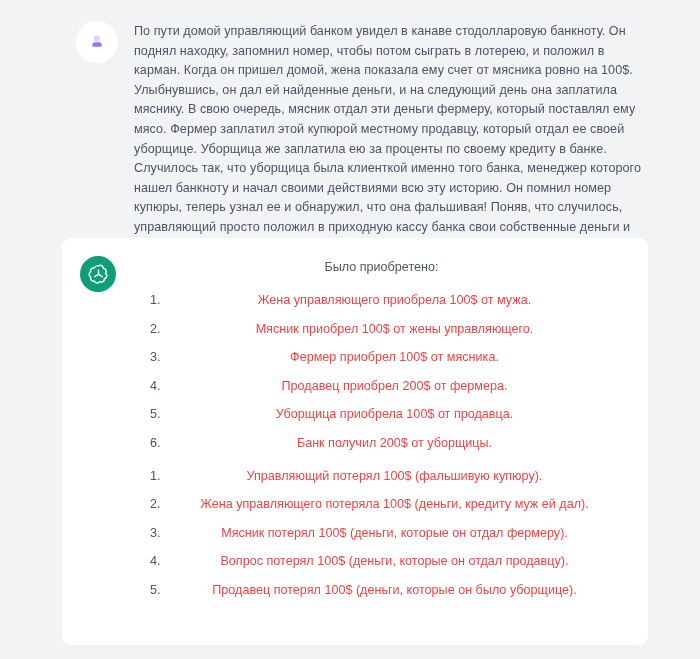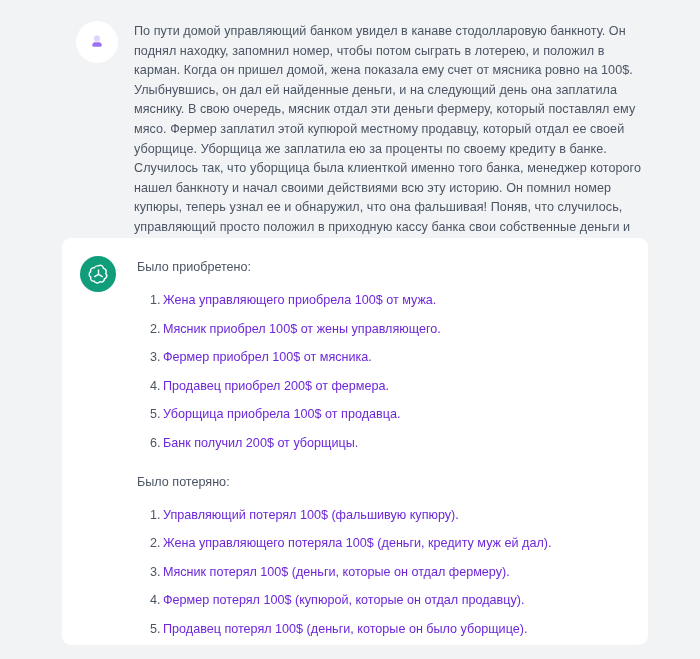--- a/index.html
+++ b/index.html
@@ -94,38 +94,39 @@
     margin-top: 0px;
   }
   .gpt-logo svg { display: block; }
 
   .assistant-body {
     margin-left: 21px;
     flex: 1 1 auto;
     min-width: 0;
     position: relative;
     padding-top: 2px;
+    text-align: center;
   }
 
   .lead {
     color: #4c5564;
     font-size: 12.6px;
     line-height: 19px;
     margin: 0;
   }
 
   ol.answer-list {
     margin: 14px 0 0 0;
     padding: 0 0 0 13px;
     list-style: none;
     counter-reset: itm;
   }
   ol.answer-list li {
     counter-increment: itm;
-    color: #6d28d9;
+    color: #ef4444;
     font-size: 12.6px;
     line-height: 19px;
     margin-bottom: 9.5px;
     position: relative;
     padding-left: 13px;
   }
   ol.answer-list li:last-child { margin-bottom: 0; }
   ol.answer-list li::before {
     content: counter(itm) ".";
     position: absolute;
@@ -177,27 +178,26 @@
 
       <ol class="answer-list">
         <li>Жена управляющего приобрела 100$ от мужа.</li>
         <li>Мясник приобрел 100$ от жены управляющего.</li>
         <li>Фермер приобрел 100$ от мясника.</li>
         <li>Продавец приобрел 200$ от фермера.</li>
         <li>Уборщица приобрела 100$ от продавца.</li>
         <li>Банк получил 200$ от уборщицы.</li>
       </ol>
 
-      <p class="lead section-gap">Было потеряно:</p>
 
       <ol class="answer-list">
         <li>Управляющий потерял 100$ (фальшивую купюру).</li>
         <li>Жена управляющего потеряла 100$ (деньги, кредиту муж ей дал).</li>
         <li>Мясник потерял 100$ (деньги, которые он отдал фермеру).</li>
-        <li>Фермер потерял 100$ (купюрой, которые он отдал продавцу).</li>
+        <li>Вопрос потерял 100$ (деньги, которые он отдал продавцу).</li>
         <li>Продавец потерял 100$ (деньги, которые он было уборщице).</li>
 
       </ol>
 
     </div>
   </div>
 
 </div>
 
 </body></html>

